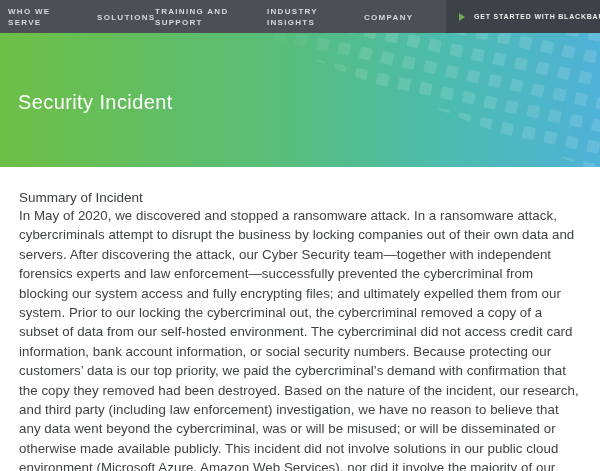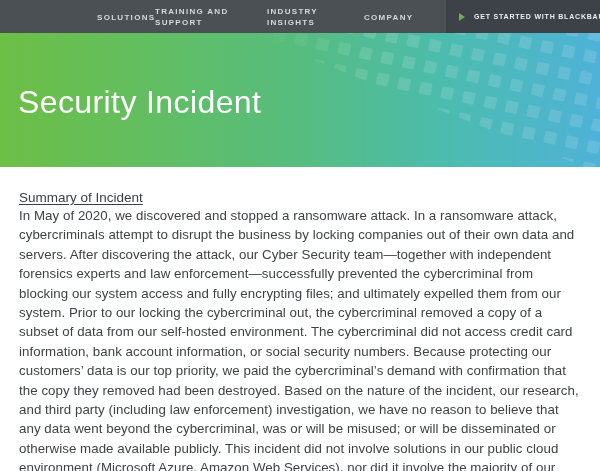--- a/index.html
+++ b/index.html
@@ -56,50 +56,50 @@
     position: relative;
     width: 600px; height: 134px;
     background: linear-gradient(90deg, #6dbf45 0%, #57bd7c 48%, #4cbcae 74%, #4fb2d8 100%);
     overflow: hidden;
   }
   .banner-pattern { position: absolute; inset: 0; pointer-events: none; }
   .banner-title {
     position: absolute;
     left: 18px; top: 50px;
     color: #ffffff;
-    font-size: 32px; font-weight: 300;
+    font-size: 20px; font-weight: 300;
     letter-spacing: 0.4px;
     line-height: 38px;
   }
 
   
   .content {
     padding: 21px 21px 0 19px;
     background: #fff;
   }
   .content-heading {
     display: inline-block;
     font-size: 13.5px;
     font-weight: 400;
     color: #3b3f42;
-    text-decoration: underline;
     text-underline-offset: 2px;
     margin-bottom: 0;
   }
   .content-paragraph {
     font-size: 13.3px;
     line-height: 19.4px;
     color: #3f4245;
     letter-spacing: 0.05px;
   }
 </style>
 </head>
 <body>
 
 <nav class="topnav">
+  <div class="nav-item nav-who">WHO WE SERVE</div>
   <div class="nav-item nav-sol">SOLUTIONS</div>
   <div class="nav-item nav-industry">INDUSTRY INSIGHTS</div>
   <div class="nav-item nav-train">TRAINING AND SUPPORT</div>
   <div class="nav-item nav-company">COMPANY</div>
 
   <div class="nav-cta">
     <span class="cta-arrow"></span>
     <span class="cta-label">GET STARTED WITH BLACKBAUD</span>
   </div>
 </nav>

